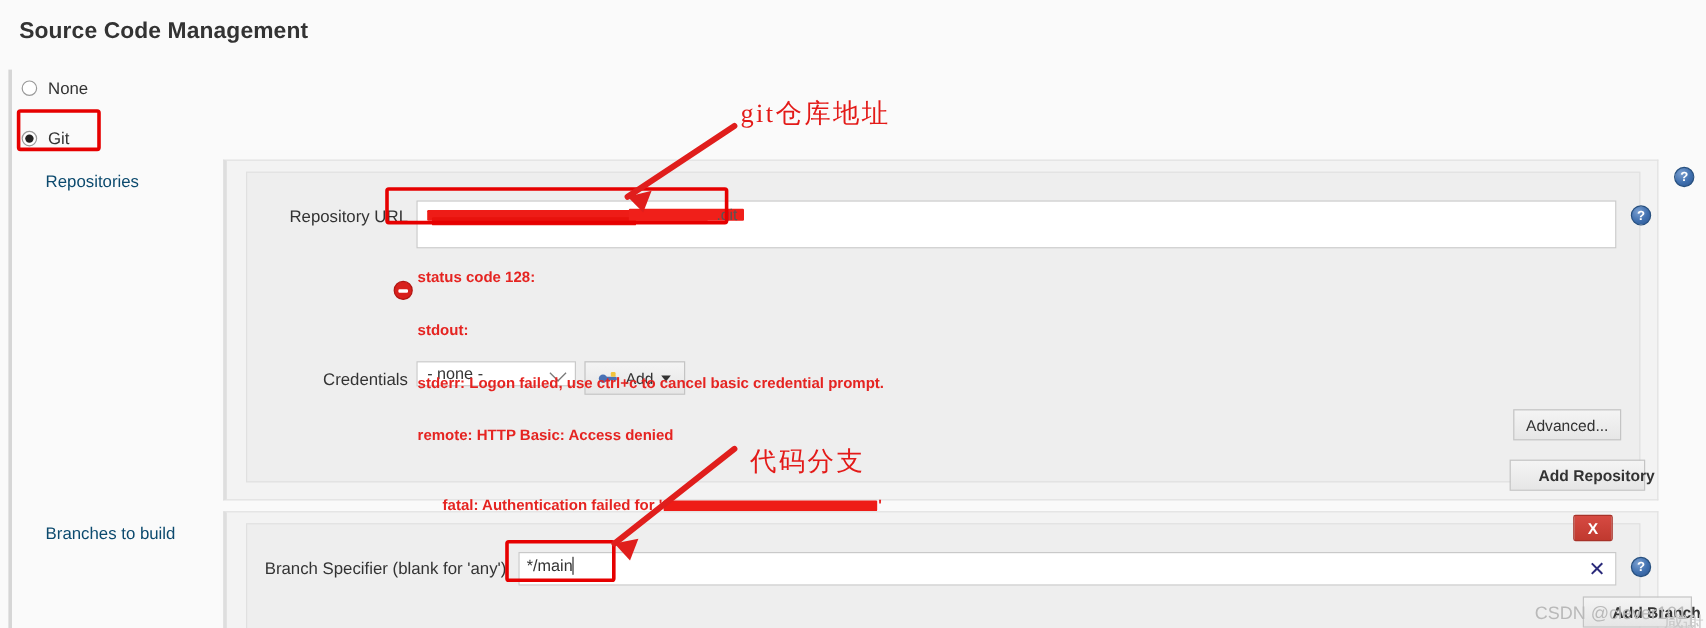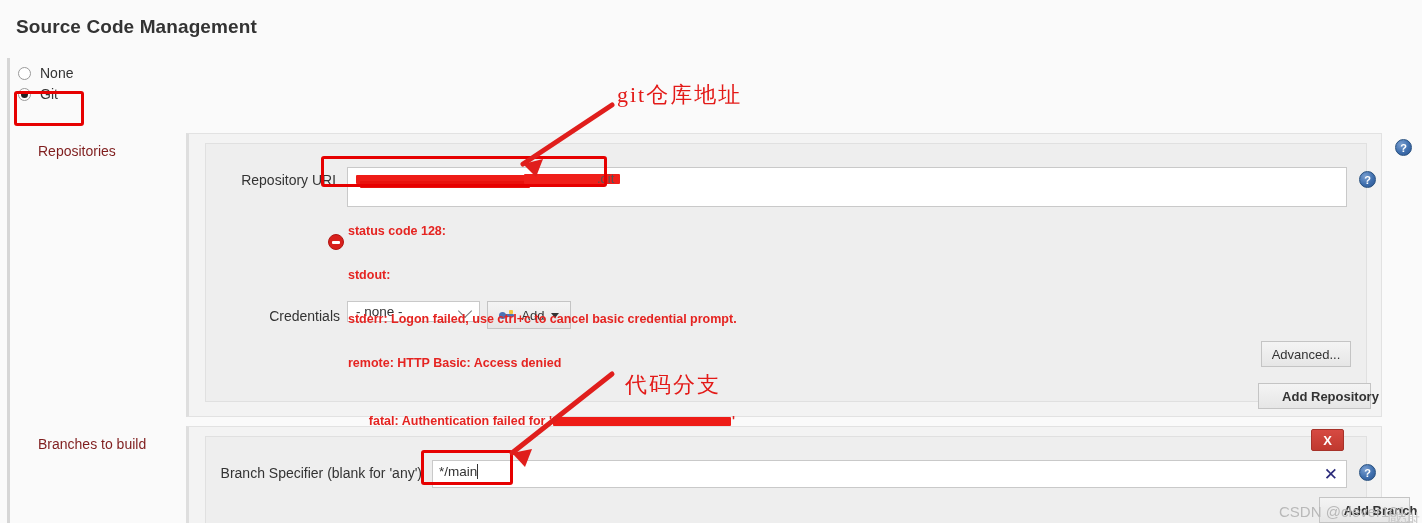--- a/index.html
+++ b/index.html
@@ -41,21 +41,21 @@
   
   .radio-row {
     position: absolute;
     display: flex;
     align-items: center;
     gap: 9px;
     font-size: 14px;
     color: #333;
   }
   .radio-row.none { left: 18px; top: 53px; }
-  .radio-row.git  { left: 18px; top: 74px; }
+  .radio-row.git  { left: 18px; top: 95px; }
 
   .radio {
     width: 13px;
     height: 13px;
     border-radius: 50%;
     border: 1px solid #9a9a9a;
     background: #fff;
     box-sizing: border-box;
     position: relative;
     flex: none;
@@ -67,21 +67,21 @@
     width: 7px; height: 7px;
     margin: -3.5px 0 0 -3.5px;
     border-radius: 50%;
     background: #222;
   }
 
   
   .section-label {
     position: absolute;
     font-size: 14px;
-    color: #7f1d1d;
+    color: #0c4a6e;
   }
   .lbl-repositories { left: 38px; top: 131px; }
   .lbl-branches     { left: 38px; top: 424px; }
 
   
   .section-frame {
     position: absolute;
     background: #f3f3f3;
     border: 1px solid #e2e2e2;
     border-left: 3px solid #dedede;

